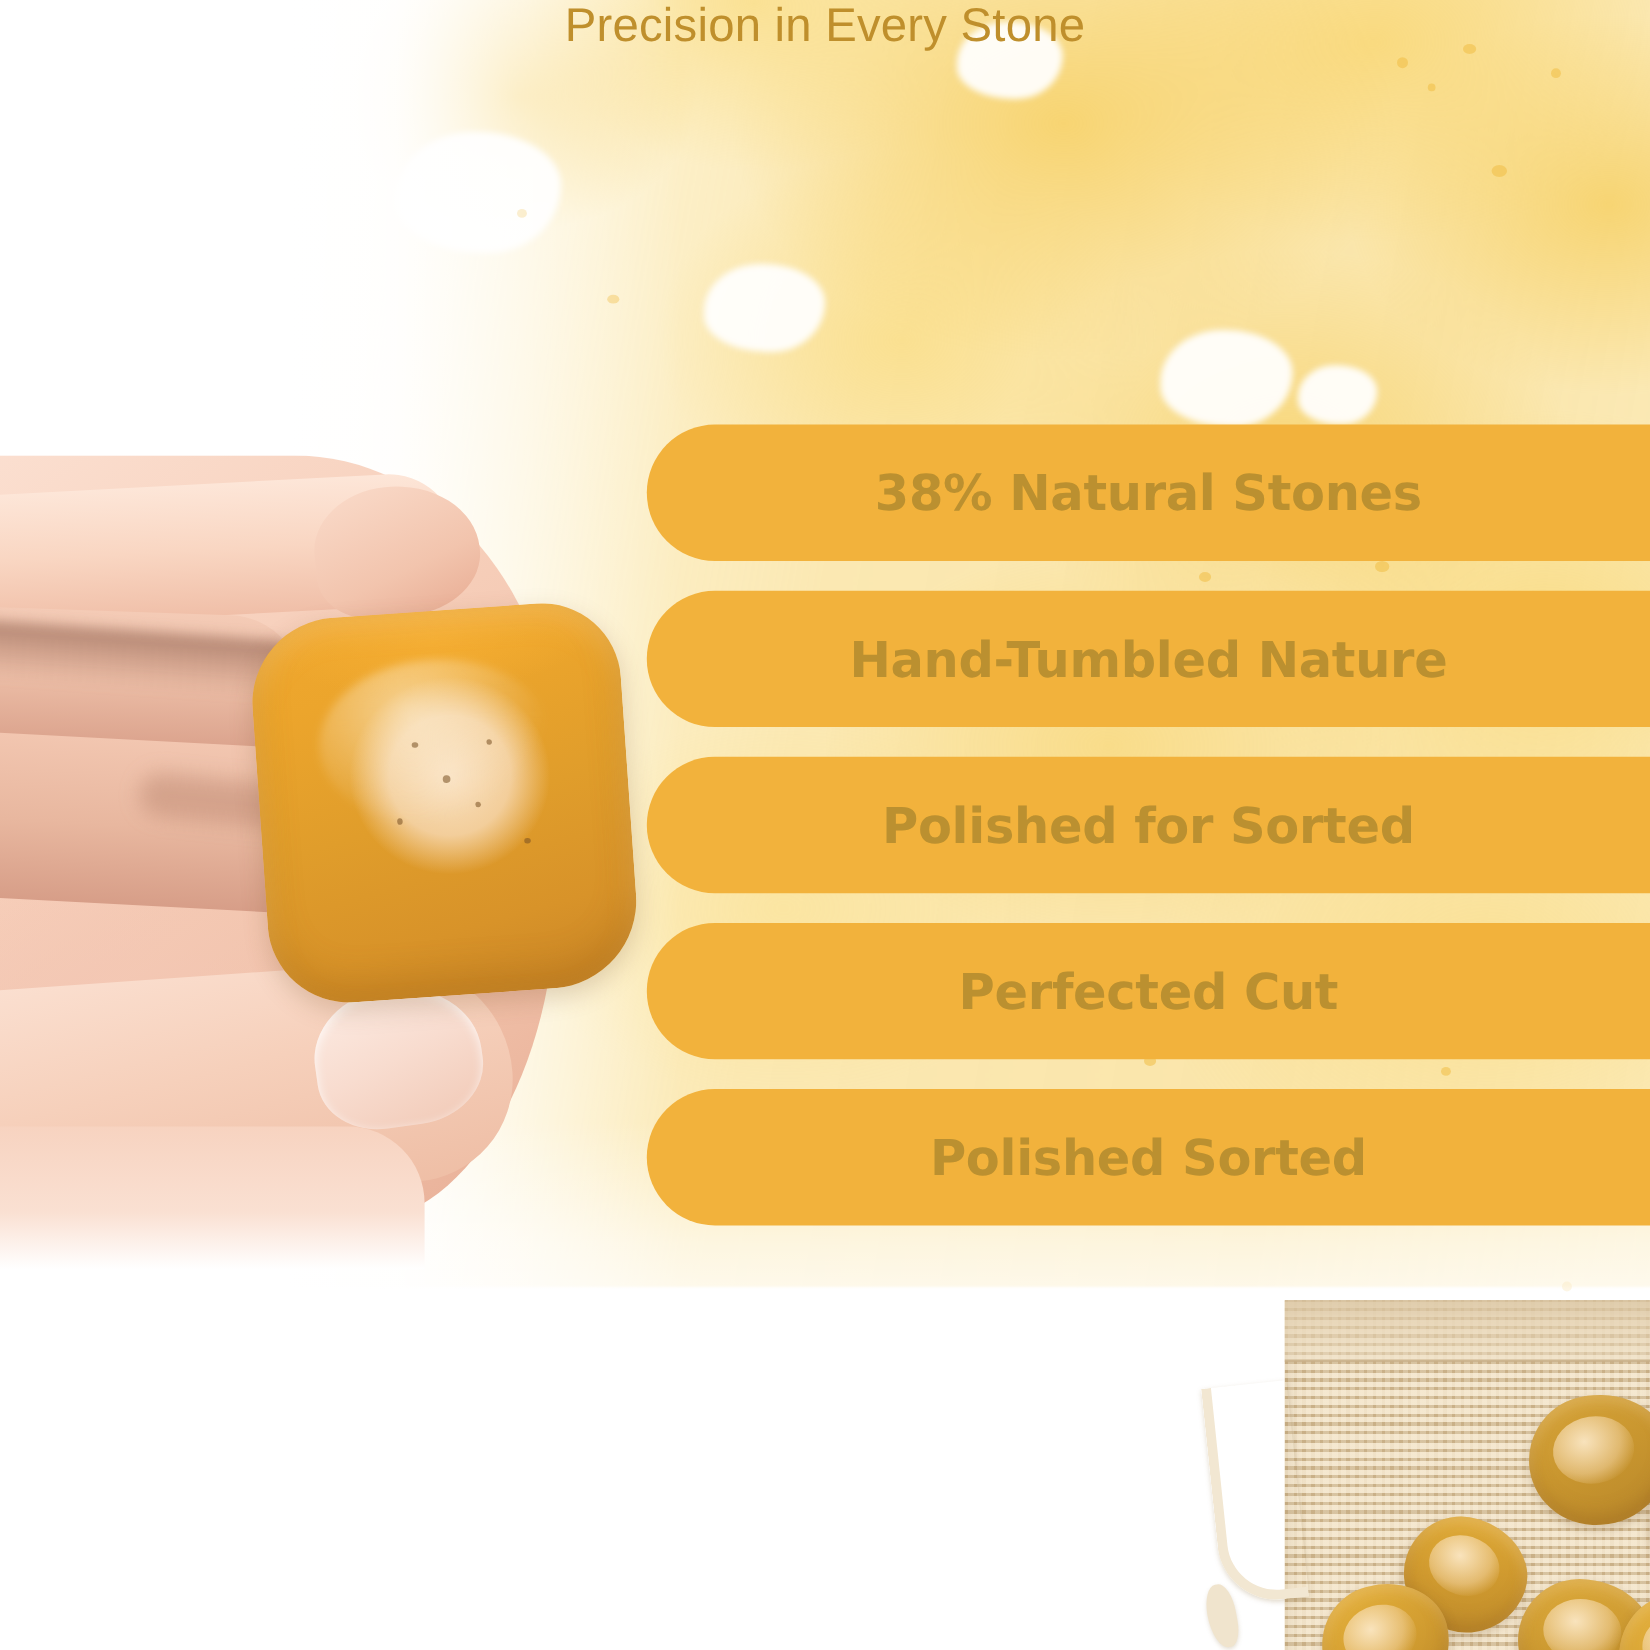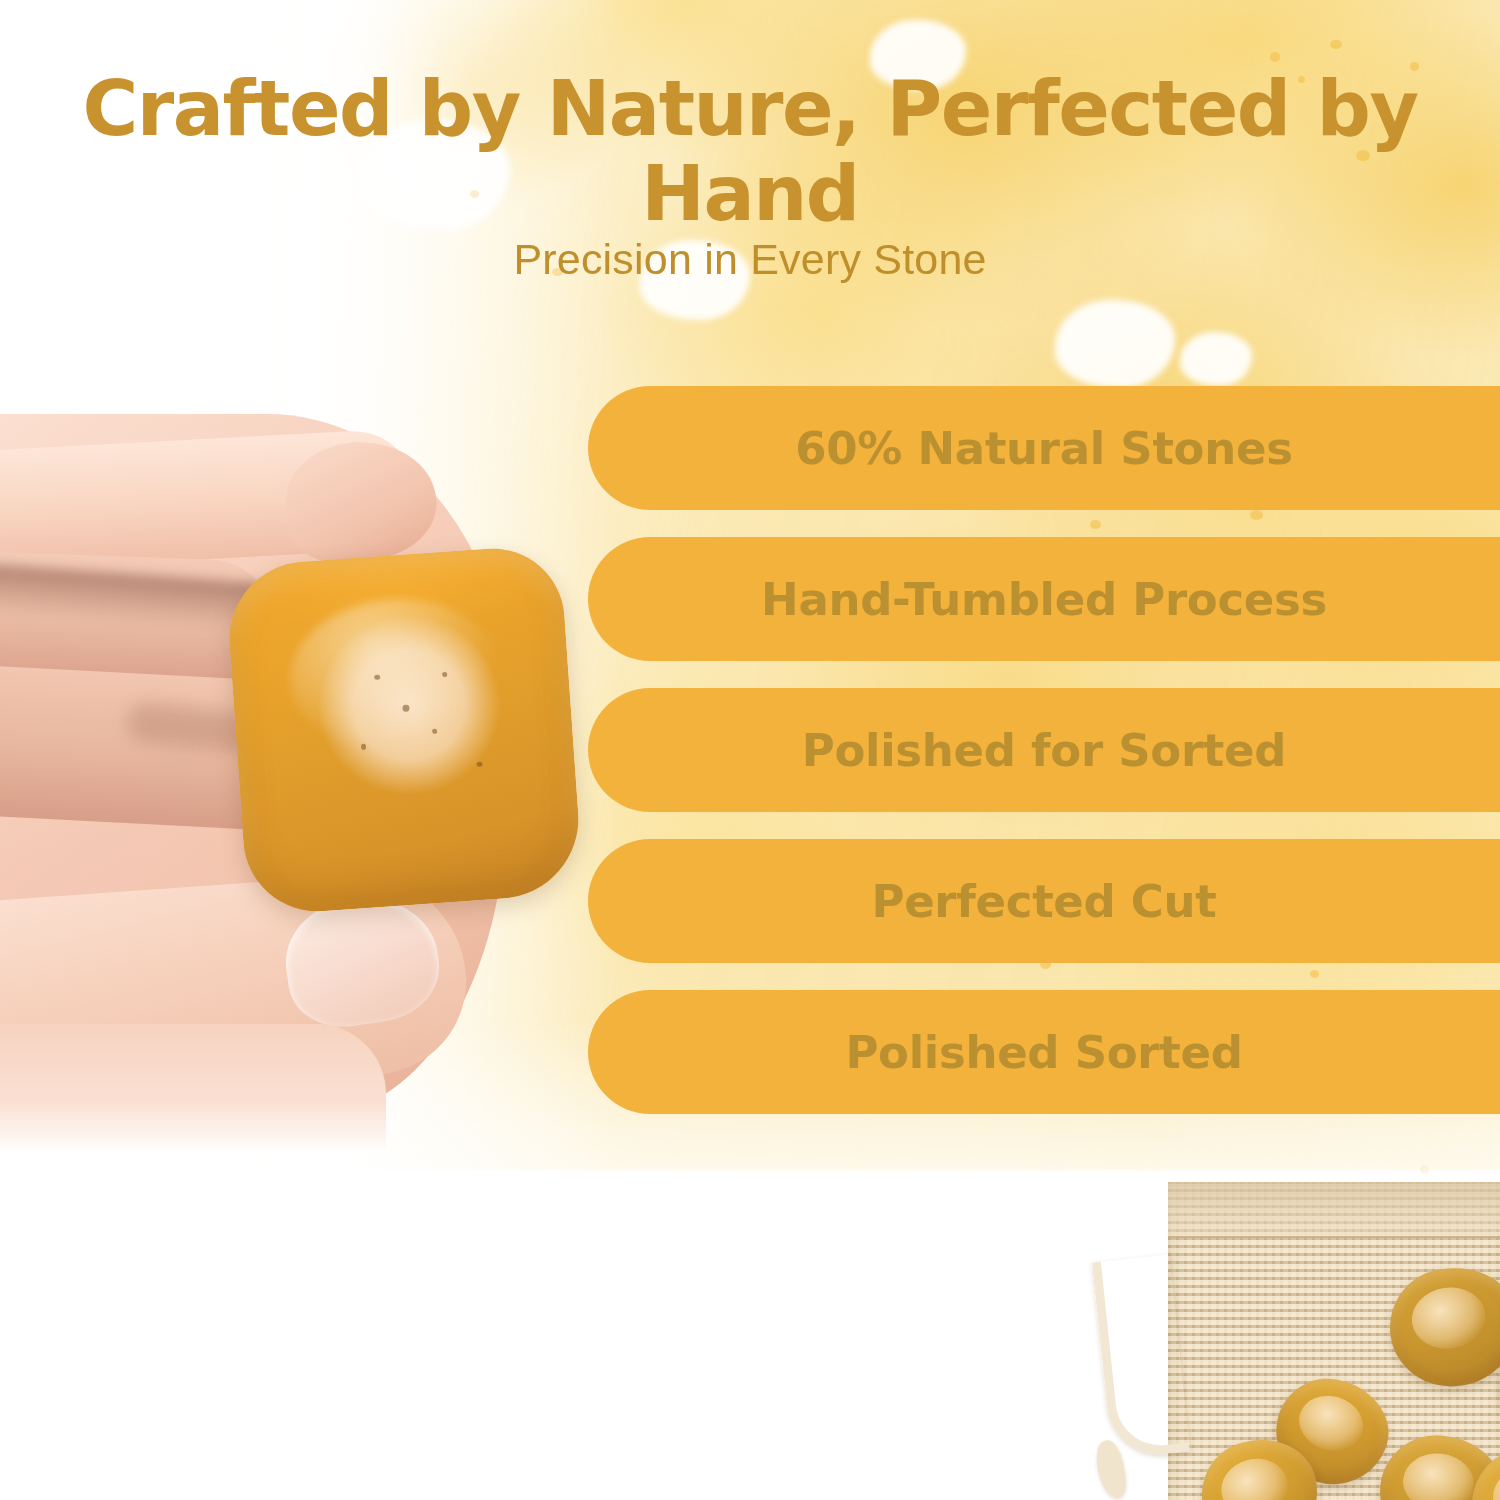--- a/index.html
+++ b/index.html
@@ -337,21 +337,20 @@
     <div class="speck" style="left:1310px; top:970px; width:9px;  height:8px;"></div>
     <div class="speck" style="left:1420px; top:1165px; width:9px; height:9px;"></div>
     <div class="speck" style="left:470px;  top:190px; width:9px;  height:8px;"></div>
     <div class="speck" style="left:552px;  top:268px; width:11px; height:8px;"></div>
 
     <div class="wash-fade-left"></div>
     <div class="wash-fade-bottom"></div>
   </div>
 
   <div class="header">
-    <h1 class="title">Crafted by Nature, Perfected by Hand</h1>
     <p class="subtitle">Precision in Every Stone</p>
   </div>
 
   <div class="photo-hand">
     <div class="hand-base"></div>
     <div class="finger finger-1"></div>
     <div class="finger-1-tip"></div>
     <div class="finger finger-2"></div>
     <div class="knuckle-shadow"></div>
     <div class="finger finger-3"></div>
@@ -367,25 +366,25 @@
       <div class="stone-fleck" style="left:142px; top:118px; width:6px;  height:5px;"></div>
       <div class="stone-fleck" style="left:210px; top:120px; width:5px;  height:5px;"></div>
       <div class="stone-fleck" style="left:124px; top:186px; width:5px;  height:6px;"></div>
       <div class="stone-fleck" style="left:238px; top:212px; width:6px;  height:5px;"></div>
     </div>
   </div>
 
   <div class="pills">
 
     <div class="pill">
-      <span class="pill-label">60% Natural Stones</span>
+      <span class="pill-label">38% Natural Stones</span>
     </div>
 
     <div class="pill">
-      <span class="pill-label">Hand-Tumbled Process</span>
+      <span class="pill-label">Hand-Tumbled Nature</span>
     </div>
 
     <div class="pill">
       <span class="pill-label">Polished for Sorted</span>
     </div>
 
     <div class="pill">
       <span class="pill-label">Perfected Cut</span>
     </div>
 

